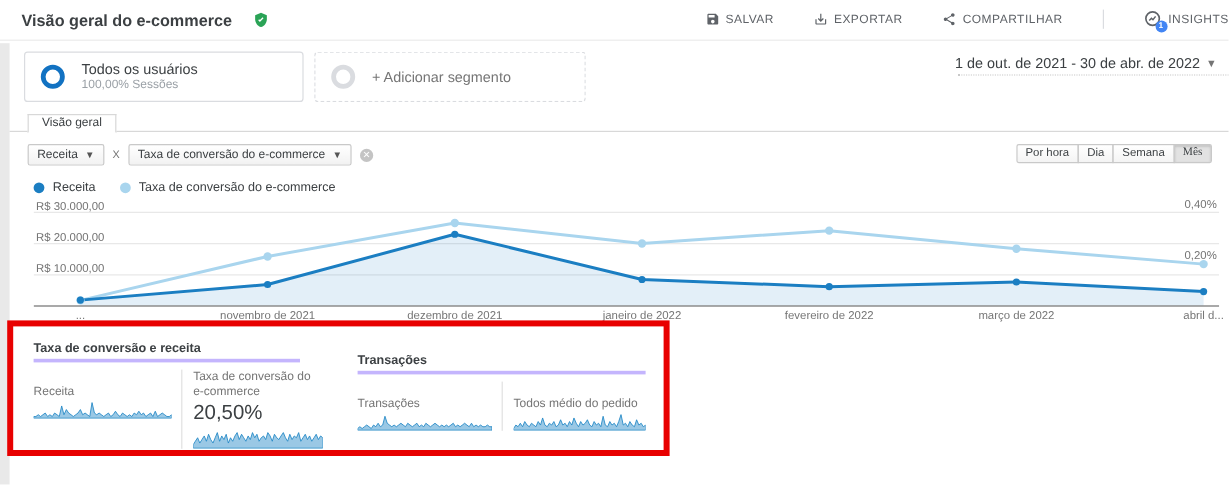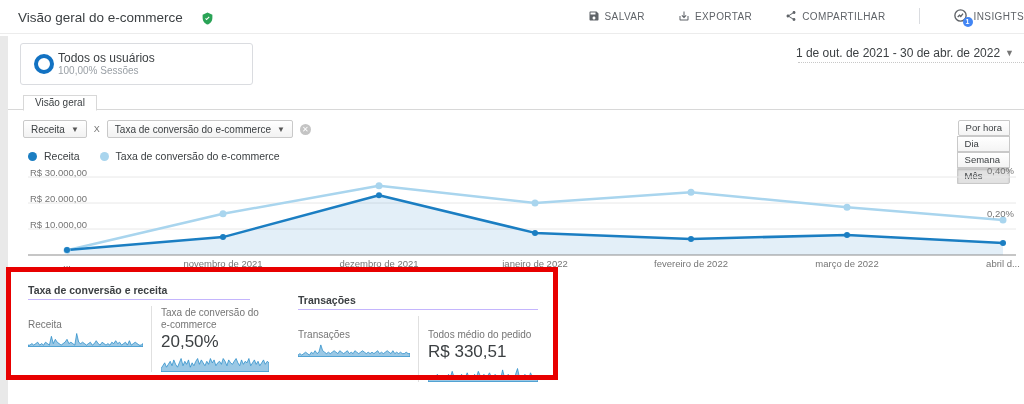--- a/index.html
+++ b/index.html
@@ -4,30 +4,30 @@
 <style>
   * { margin:0; padding:0; box-sizing:border-box; }
   html,body { background:#fff; }
   #app {
     position:relative; width:1024px; height:404px; overflow:hidden;
     background:#fff; font-family:"Liberation Sans", sans-serif; color:#3c4043;
   }
   .left-strip { position:absolute; left:0; top:36px; width:8px; height:368px; background:#e9e9e9; }
 
   
-  .page-title { position:absolute; left:18px; top:10px; font-size:13.5px; font-weight:normal; color:#3c4043; display:flex; align-items:flex-end; gap:18px;}
+  .page-title { position:absolute; left:18px; top:10px; font-size:13.5px; font-weight:bold; color:#3c4043; display:flex; align-items:flex-start; gap:18px;}
   .header-divider { position:absolute; left:0; right:0; top:33px; height:1px; background:#ececec; }
   .toolbar { position:absolute; right:0; top:8px; display:flex; align-items:center; gap:33px; }
   .tb-btn { display:flex; align-items:center; gap:5px; font-size:10px; color:#5f6368; letter-spacing:.4px; cursor:pointer; white-space:nowrap; }
   .tb-sep { width:1px; height:16px; background:#dadce0; }
   .insights-iconwrap { position:relative; width:16px; height:16px; }
   .insights-badge { position:absolute; right:-4px; bottom:-3px; width:10px; height:10px; background:#4285f4; border-radius:50%; color:#fff; font-size:7px; line-height:10px; text-align:center; font-weight:bold;}
 
   
-  .seg-card { position:absolute; top:43px; height:42px; background:#fff; border:1px solid #dadce0; border-radius:3px; display:flex; align-items:center; padding:0 12px; gap:3px; }
+  .seg-card { position:absolute; top:43px; height:42px; background:#fff; border:1px solid #dadce0; border-radius:3px; display:flex; align-items:center; padding:0 12px; gap:13px; }
   .seg-card.all-users { left:20px; width:233px; }
   .seg-card.add { left:262px; width:226px; border-style:dashed; color:#757575; }
   .seg-title { font-size:12px; color:#3c4043; line-height:14px; }
   .seg-sub { font-size:10px; color:#9aa0a6; line-height:12px; }
   .seg-add-label { font-size:12px; color:#757575; }
 
   .date-range { position:absolute; right:10px; top:46px; font-size:12px; color:#3c4043; display:flex; align-items:center; gap:5px; cursor:pointer; }
   .date-caret { font-size:9px; color:#757575; }
   .date-underline { position:absolute; right:0; top:62px; width:226px; border-bottom:1px dotted #c8c8c8; }
 
@@ -38,42 +38,42 @@
          font-size:10px; color:#3c4043; line-height:14px; cursor:pointer; }
 
   
   .metric-row { position:absolute; left:23px; top:120px; display:flex; align-items:center; gap:7px; }
   .ddbtn { display:flex; align-items:center; gap:6px; height:18px; padding:0 7px; font-size:10px; color:#3c4043;
            background:linear-gradient(#ffffff,#f2f2f2); border:1px solid #c9c9c9; border-radius:2px; cursor:pointer; white-space:nowrap;}
   .dd-caret { font-size:8px; color:#555; }
   .metric-x { font-size:9px; color:#757575; }
   .metric-close { width:11px; height:11px; border-radius:50%; background:#c4c4c4; color:#fff; font-size:8px; line-height:11px; text-align:center; cursor:pointer; }
 
-  .gran-group { position:absolute; right:14px; top:120px; display:flex;flex-direction:column; }
+  .gran-group { position:absolute; right:14px; top:120px; display:flex; }
   .gran-btn { height:16px; padding:1px 7px 0; font-size:9.5px; color:#3c4043; background:linear-gradient(#ffffff,#f4f4f4);
               border:1px solid #c9c9c9; margin-left:-1px; cursor:pointer; white-space:nowrap; }
   .gran-btn:first-child { border-radius:2px 0 0 2px; margin-left:0; }
-  .gran-btn:last-child { border-radius:0 2px 2px 0; }
+  .gran-btn:last-child { border-radius:0 2px 2px 0;font-family:Liberation Serif, serif; }
   .gran-btn.active { background:#e2e2e2; box-shadow:inset 0 1px 2px rgba(0,0,0,.18); }
 
   
   .legend { position:absolute; left:28px; top:150px; display:flex; gap:20px; align-items:center; }
   .legend-item { display:flex; align-items:center; gap:7px; font-size:10.5px; color:#3c4043; }
   .legend-dot { width:9px; height:9px; border-radius:50%; }
 
   
   #chart { position:absolute; left:28px; top:168px; width:988px; height:100px; }
   .axis-label { position:absolute; font-size:9.5px; color:#757575; white-space:nowrap; }
   .xlab { position:absolute; top:90px; transform:translateX(-50%); font-size:9.5px; color:#757575; white-space:nowrap; }
 
   
   .annotation-rect { position:absolute; left:6px; top:267px; width:552px; height:113px; border:5px solid #e80000; z-index:20; pointer-events:none; }
 
   
-  .sc-section-title { font-size:10.5px; font-weight:bold; color:#3c4043; padding-bottom:3px; border-bottom:1px solid #c4b5fd; }
+  .sc-section-title { font-size:10.5px; font-weight:bold; color:#3c4043; padding-bottom:3px; border-bottom:3px solid #c4b5fd; }
   #sec1 { position:absolute; left:28px; top:284px; width:222px; }
   #sec2 { position:absolute; left:298px; top:294px; width:240px; }
   .cards-row { display:flex; margin-top:6px; }
   .card { display:flex; flex-direction:column; }
   .card + .card { border-left:1px solid #e0e0e0; margin-left:8px; padding-left:9px; }
   .card-label { font-size:10px; color:#757575; line-height:12px; height:25px; display:flex; align-items:flex-end; }
   .card-value { font-size:17px; color:#3c4043; margin:1px 0 4px; white-space:nowrap; }
   #sec1 .card:first-child { width:125px; }
   #sec1 .card:last-child  { width:118px; }
   #sec2 .card:first-child { width:121px; }
@@ -140,20 +140,28 @@
   <div class="seg-card all-users">
     <span style="display:inline-flex;">
       <svg width="22" height="22">
           <circle cx="11" cy="11" r="8" fill="none" stroke="#1272c2" stroke-width="4"></circle>
         </svg>
     </span>
     <span>
       <div class="seg-title">Todos os usuários</div>
       <div class="seg-sub">100,00% Sessões</div>
     </span>
+  </div>
+  <div class="seg-card add">
+    <span style="display:inline-flex;">
+      <svg width="22" height="22">
+          <circle cx="11" cy="11" r="8" fill="none" stroke="#dadce0" stroke-width="4"></circle>
+        </svg>
+    </span>
+    <span class="seg-add-label">+ Adicionar segmento</span>
   </div>
 
   <div class="date-range">
     <span>1 de out. de 2021 - 30 de abr. de 2022</span>
     <span class="date-caret">▼</span>
   </div>
   <div class="date-underline"></div>
 
   <div class="tab-line"></div>
   <div class="tab">Visão geral</div>
@@ -238,21 +246,20 @@
     <div class="sc-section-title">Transações</div>
     <div class="cards-row">
       <div class="card">
         <div class="card-label">Transações</div>
         <svg width="112" height="16">
             <path d="M0,15.5 L0.0,14.1 L1.9,12.6 L3.8,14.1 L5.7,12.6 L7.6,11.2 L9.5,12.6 L11.4,14.1 L13.3,11.2 L15.2,12.6 L17.1,9.7 L19.0,12.6 L20.9,11.2 L22.8,3.9 L24.7,9.7 L26.6,11.2 L28.5,12.6 L30.4,11.2 L32.3,12.6 L34.2,11.2 L36.1,9.7 L38.0,11.2 L39.9,12.6 L41.8,9.7 L43.7,11.2 L45.6,12.6 L47.5,11.2 L49.4,9.7 L51.3,12.6 L53.2,11.2 L55.1,12.6 L56.9,9.7 L58.8,11.2 L60.7,12.6 L62.6,11.2 L64.5,9.7 L66.4,11.2 L68.3,12.6 L70.2,11.2 L72.1,12.6 L74.0,11.2 L75.9,12.6 L77.8,11.2 L79.7,9.7 L81.6,12.6 L83.5,11.2 L85.4,12.6 L87.3,11.2 L89.2,9.7 L91.1,11.2 L93.0,12.6 L94.9,9.7 L96.8,12.6 L98.7,11.2 L100.6,12.6 L102.5,11.2 L104.4,12.6 L106.3,12.6 L108.2,11.2 L110.1,12.6 L112.0,12.6 L112,15.5 Z" fill="rgba(30,134,197,0.45)" stroke="#1e86c5" stroke-width="0.7"></path>
           </svg>
       </div>
       <div class="card">
         <div class="card-label">Todos médio do pedido</div>
-        <div class="card-value">R$ 330,51</div>
         <svg width="110" height="16">
             <path d="M0,15.5 L0.0,14.1 L1.9,11.2 L3.7,12.6 L5.6,9.7 L7.5,12.6 L9.3,8.3 L11.2,11.2 L13.1,12.6 L14.9,9.7 L16.8,11.2 L18.6,12.6 L20.5,8.3 L22.4,11.2 L24.2,5.3 L26.1,11.2 L28.0,12.6 L29.8,9.7 L31.7,11.2 L33.6,8.3 L35.4,12.6 L37.3,11.2 L39.2,6.8 L41.0,11.2 L42.9,9.7 L44.7,12.6 L46.6,8.3 L48.5,11.2 L50.3,5.3 L52.2,9.7 L54.1,12.6 L55.9,8.3 L57.8,11.2 L59.7,9.7 L61.5,6.8 L63.4,11.2 L65.3,12.6 L67.1,8.3 L69.0,11.2 L70.8,9.7 L72.7,12.6 L74.6,3.9 L76.4,11.2 L78.3,12.6 L80.2,8.3 L82.0,11.2 L83.9,9.7 L85.8,12.6 L87.6,8.3 L89.5,2.5 L91.4,11.2 L93.2,9.7 L95.1,12.6 L96.9,8.3 L98.8,11.2 L100.7,12.6 L102.5,6.8 L104.4,11.2 L106.3,9.7 L108.1,12.6 L110.0,11.2 L110,15.5 Z" fill="rgba(30,134,197,0.45)" stroke="#1e86c5" stroke-width="0.7"></path>
           </svg>
       </div>
     </div>
   </div>
 
   <div class="marketing">Marketing</div>
 </div>
 

